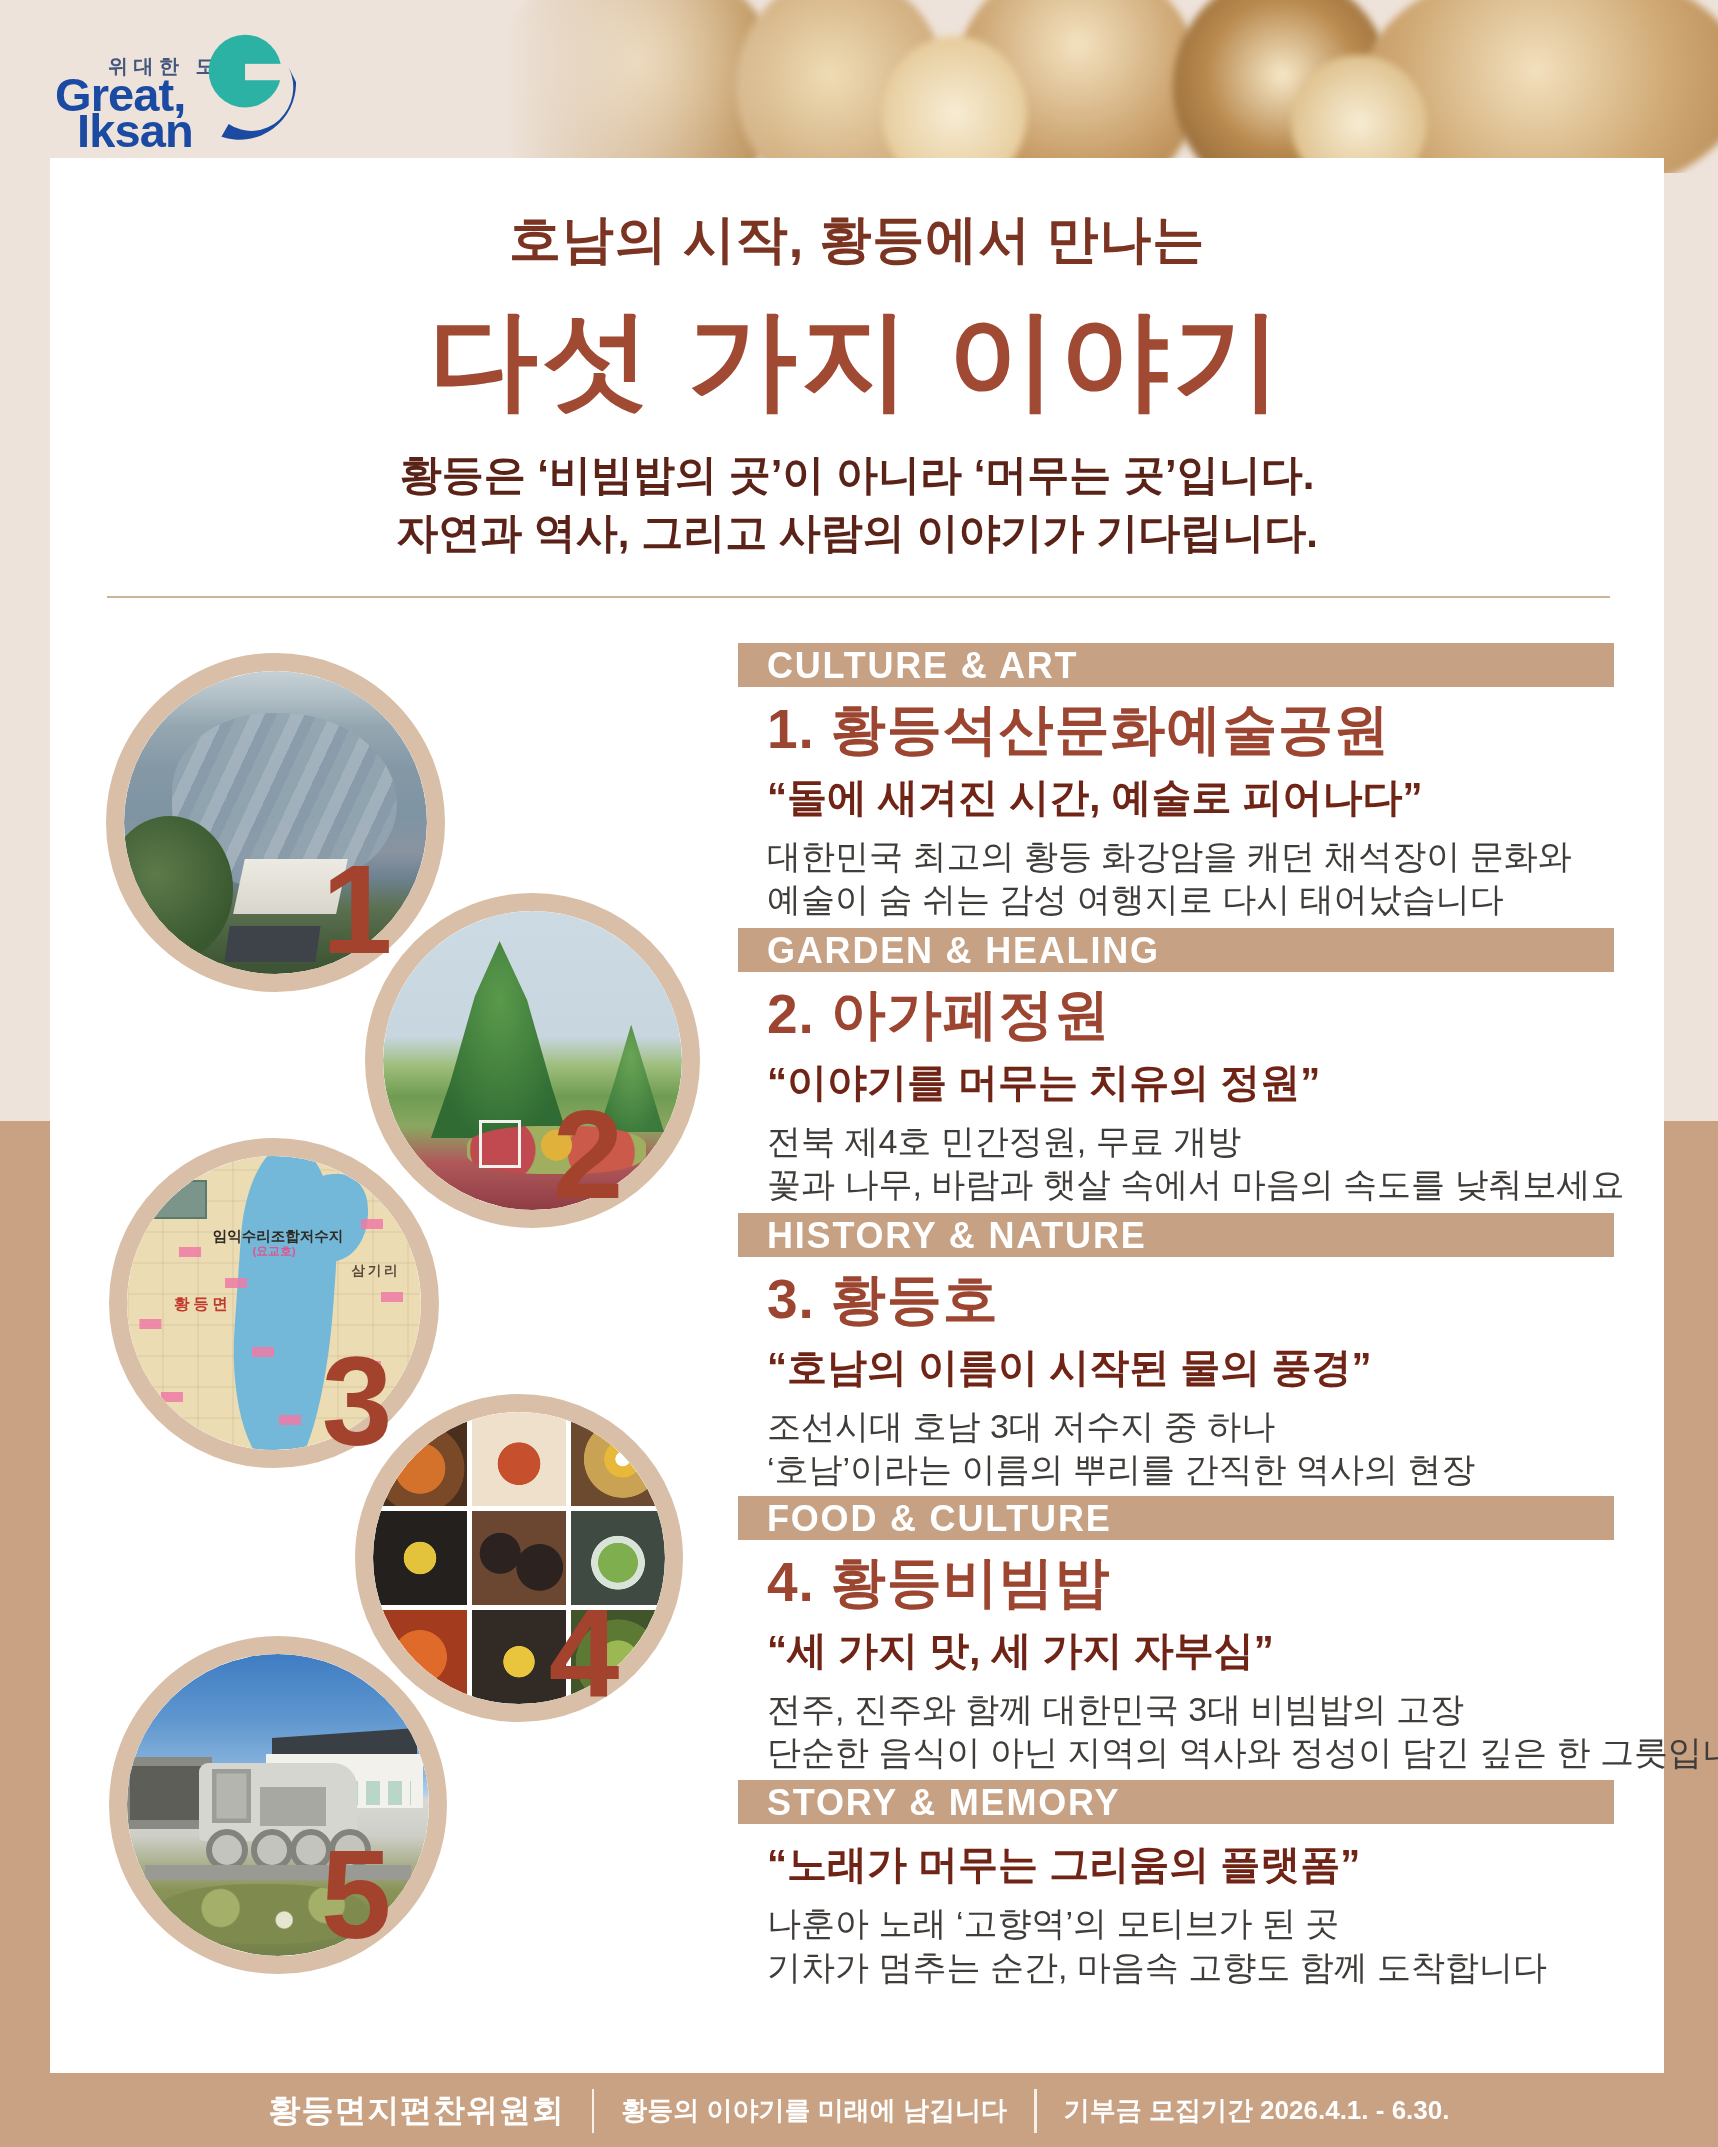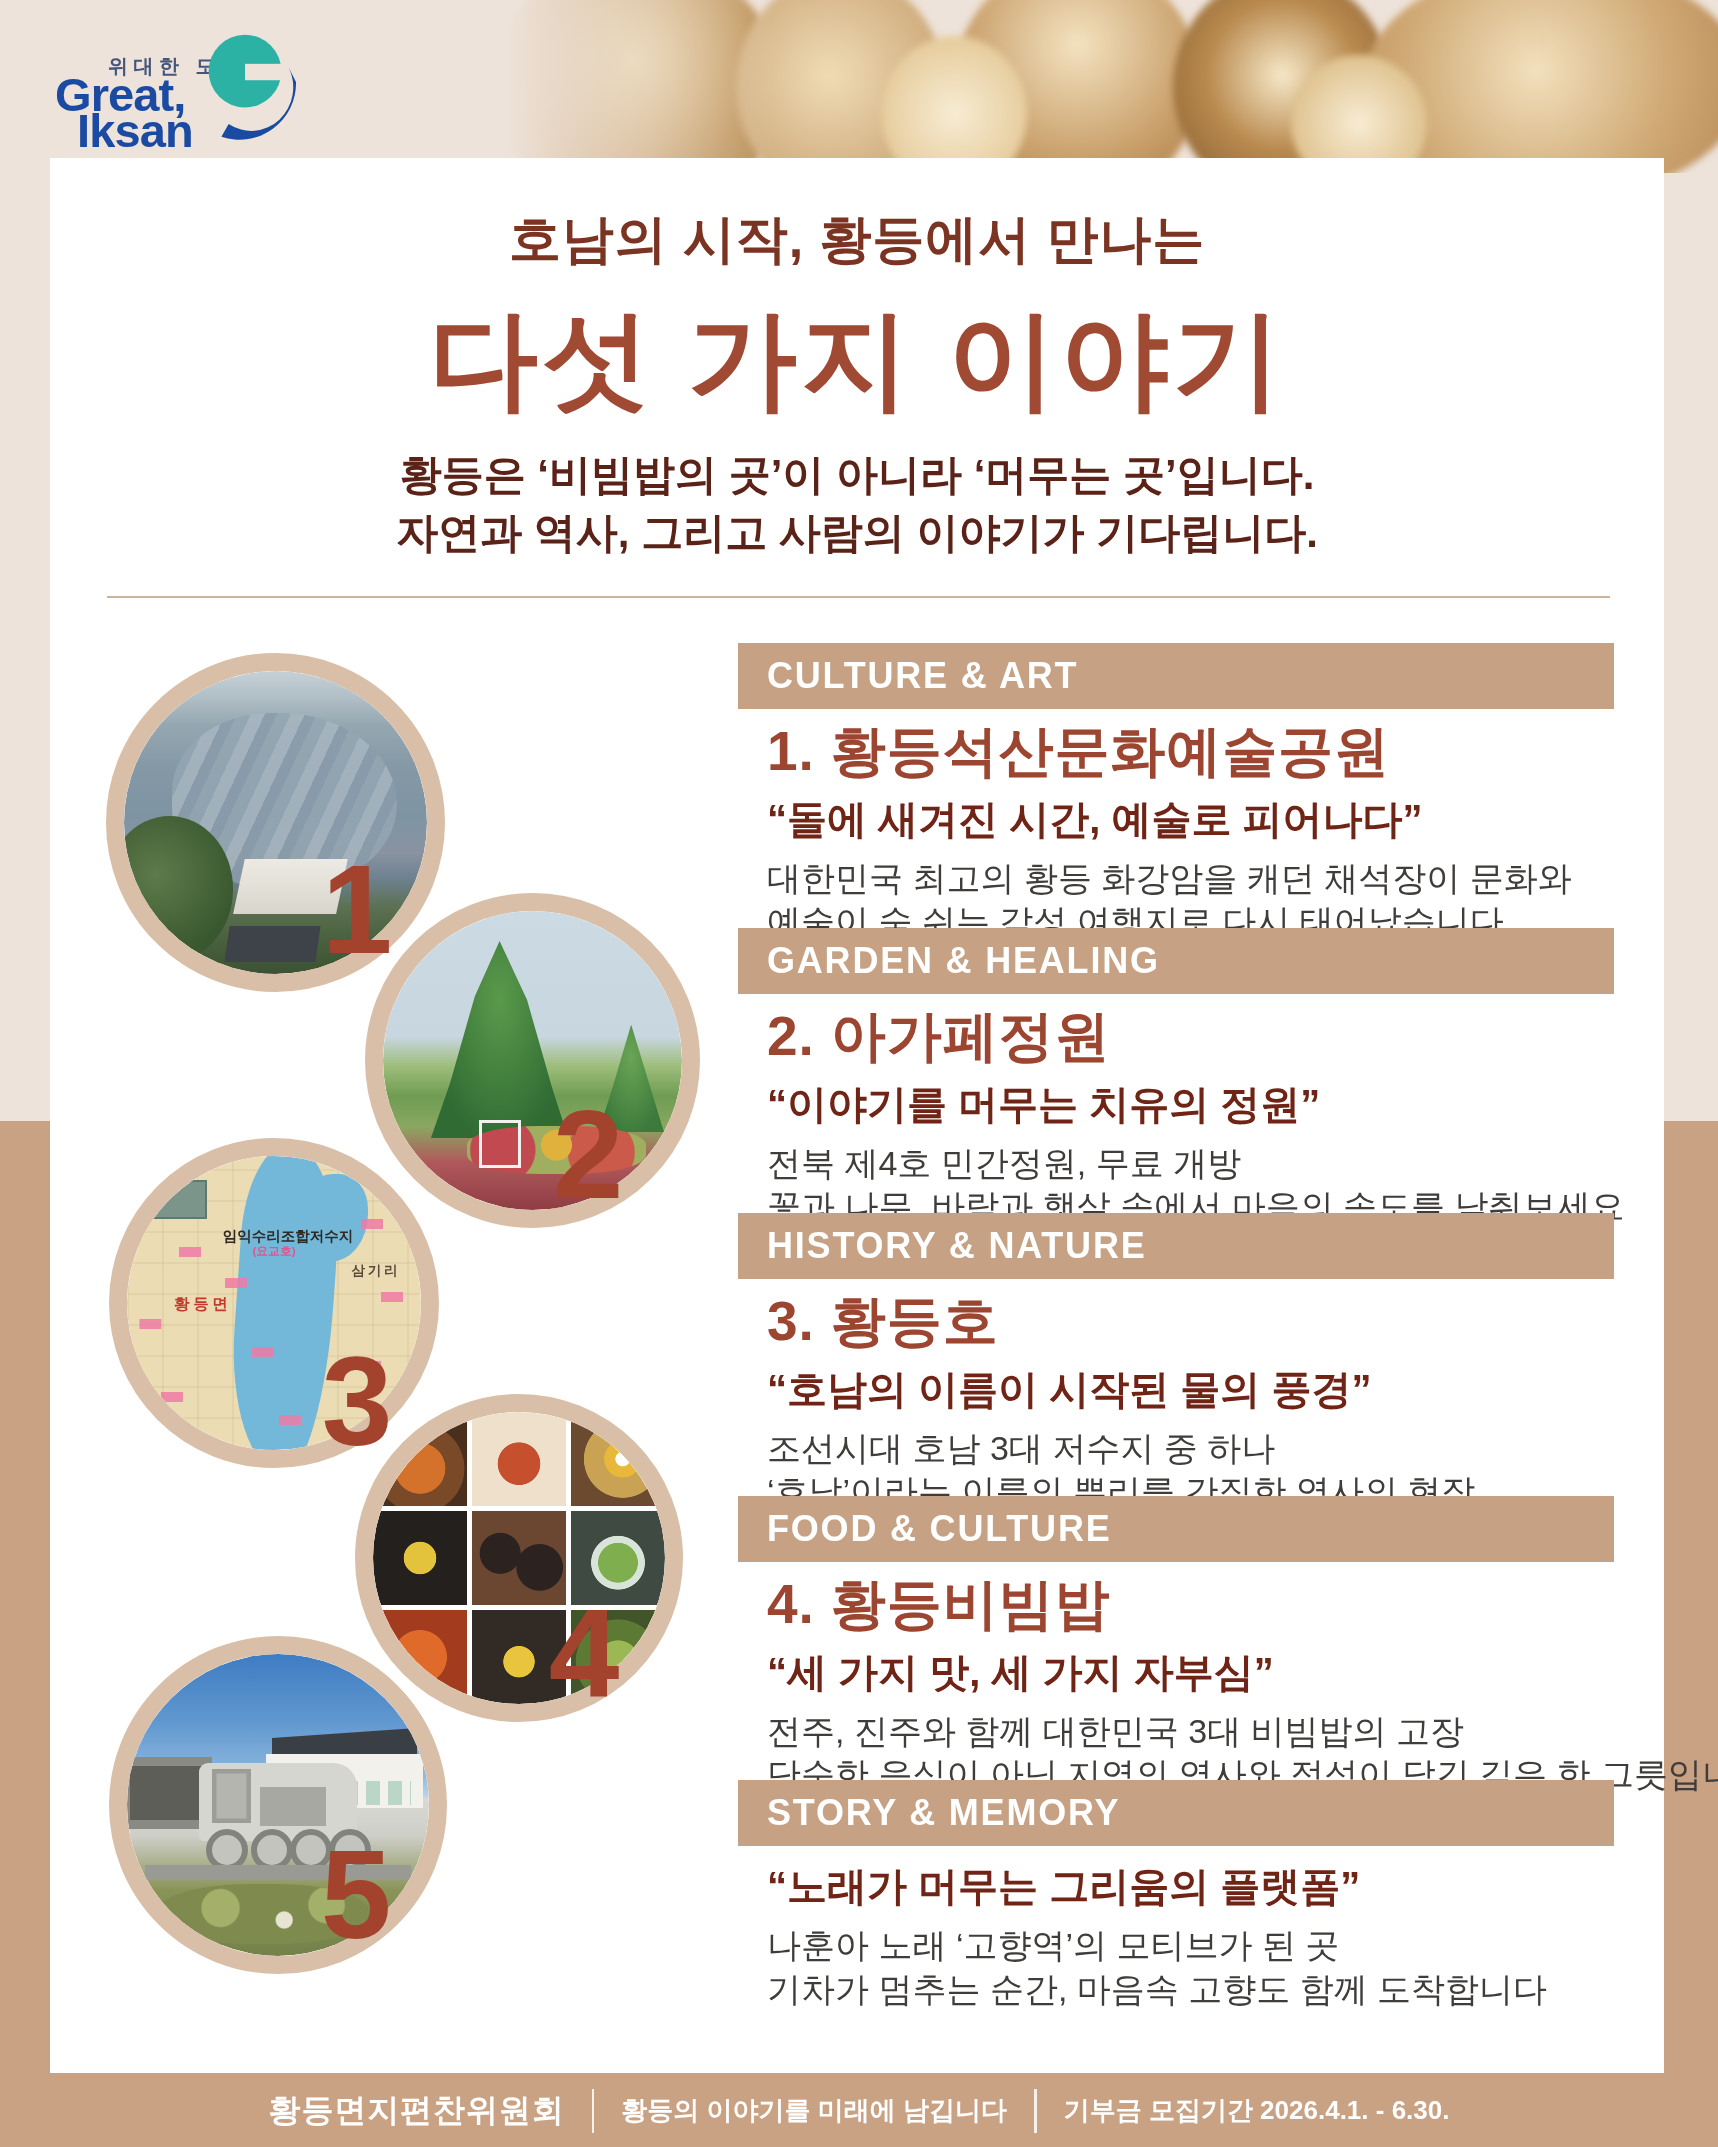--- a/index.html
+++ b/index.html
@@ -71,21 +71,21 @@
     repeating-linear-gradient(90deg,rgba(120,100,60,.08) 0 1.8px,transparent 1.8px 35px),
     #ecdcb4;}
   .m-lake{position:absolute;left:37%;top:-4%;width:33%;height:112%;background:#74b8d9;
     border-radius:46% 58% 40% 62%/30% 40% 55% 45%;transform:rotate(4deg);}
   .m-lake2{position:absolute;left:58%;top:6%;width:24%;height:30%;background:#74b8d9;border-radius:50% 40% 55% 45%;}
   .m-teal{position:absolute;left:8%;top:8%;width:18%;height:12%;background:#7b958a;border:2.7px solid #5d7a6e;}
   .m-pins{position:absolute;left:16.4px;top:27px;width:22px;height:10px;background:#f07ba6;opacity:.85;
     box-shadow:36px 64px #f07ba6,-3.6px 136px #f07ba6,18px 209px #f07ba6,55px 259px #f07ba6,
       218px 36px #f07ba6,238px 109px #f07ba6,216px 178px #f07ba6,245px 227px #f07ba6,
       109px 164px #f07ba6,136px 232px #f07ba6,182px 273px #f07ba6,82px 95px #f07ba6;}
-  .m-label{position:absolute;left:14px;top:24%;width:100%;text-align:center;font-size:14.5px;font-weight:700;color:#2e2a24;}
+  .m-label{position:absolute;left:4px;top:24%;width:100%;text-align:center;font-size:14.5px;font-weight:700;color:#2e2a24;}
   .m-sublabel{position:absolute;left:0;top:30%;width:100%;text-align:center;font-size:11.8px;font-weight:700;color:#e0558e;}
   .m-area1{position:absolute;left:16%;top:47%;font-size:15.5px;font-weight:700;color:#c03a2e;letter-spacing:3.6px;}
   .m-area2{position:absolute;right:7%;top:36%;font-size:13.6px;font-weight:700;color:#5a4a3a;letter-spacing:2.7px;}
   
   .ph-food{display:grid;grid-template-columns:1fr 1fr 1fr;grid-template-rows:1fr 1fr 1fr;gap:4.5px;background:#fff;}
   .ph-food div{width:100%;height:100%;}
   .f1{background:radial-gradient(circle at 50% 60%,#d4722c 0 34%,#7a4a28 35% 60%,#4a2f1d 61%);}
   .f2{background:radial-gradient(circle at 50% 55%,#c6502d 0 30%,#efe0cb 31%);}
   .f3{background:radial-gradient(circle at 55% 50%,#ffffff 0 10%,#e8b83a 11% 26%,#caa253 27% 55%,#6b4a2f 56%);}
   .f4{background:radial-gradient(circle at 50% 50%,#e3c23c 0 24%,#23201e 25%);}
@@ -117,21 +117,21 @@
   .big-num{position:absolute;transform:translate(-50%,-50%);font-size:127px;font-weight:900;
     color:#a3432e;line-height:1;z-index:6;}
   .n1{left:307px;top:751px;}
   .n2{left:538px;top:996px;}
   .n3{left:307px;top:1243px;}
   .n4{left:534px;top:1495px;}
   .n5{left:306px;top:1736px;}
   
   .section{position:absolute;left:688px;width:936px;}
   .s1{top:485px;} .s2{top:770px;} .s3{top:1055px;} .s4{top:1338px;} .s5{top:1622px;}
-  .band{width:876px;height:66px;background:#c6a184;display:flex;align-items:center;box-sizing:border-box;padding-left:29px;}
+  .band{width:876px;height:44px;background:#c6a184;display:flex;align-items:flex-end;box-sizing:border-box;padding-left:29px;}
   .band span{color:#ffffff;font-size:36px;font-weight:800;letter-spacing:1.8px;}
   .sec-title{margin:14.5px 0 0 29px;font-size:55px;font-weight:800;color:#9c4530;line-height:1;white-space:nowrap;letter-spacing:0.9px;}
   .sec-quote{margin:20px 0 0 29px;font-size:40px;font-weight:800;color:#6f2416;line-height:1;white-space:nowrap;}
   .sec-desc{margin:18px 0 0 29px;font-size:34px;color:#3f3c39;line-height:1.28;}
   .sec-desc div{white-space:nowrap;}
   
   .footer{position:absolute;left:0;top:2073px;width:1718px;height:75px;background:#c9a183;
     display:flex;align-items:center;justify-content:center;gap:27px;color:#fff;}
   .f-org{font-size:32px;font-weight:800;letter-spacing:0.9px;}
   .f-bar{width:2.7px;height:44px;background:rgba(255,255,255,.85);}

